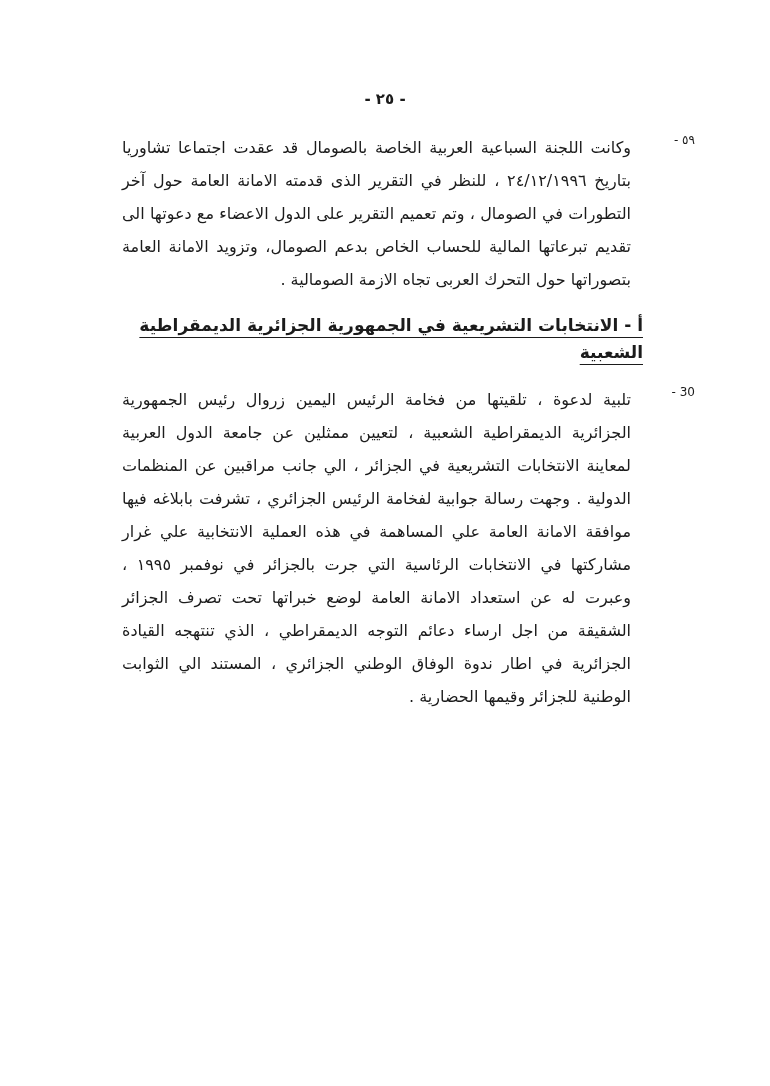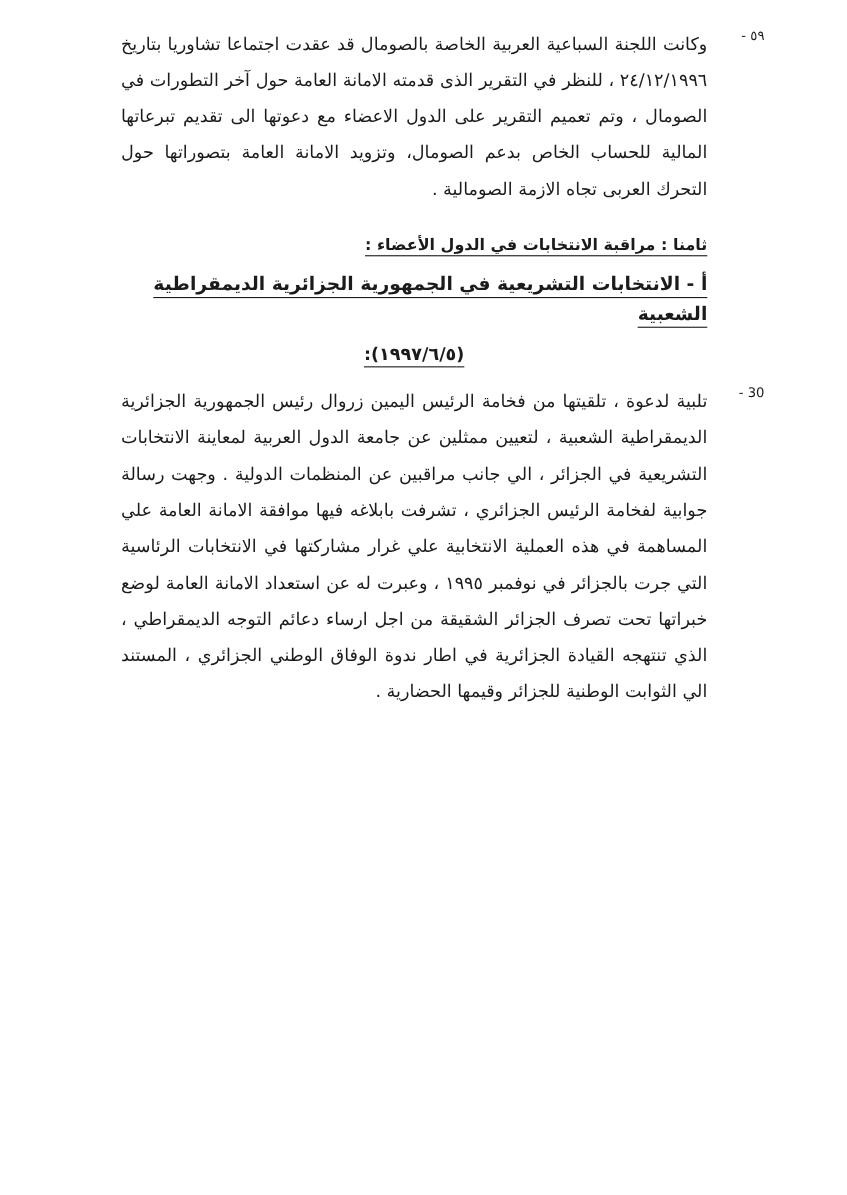--- a/index.html
+++ b/index.html
@@ -33,21 +33,21 @@
     position: relative;
   }
   .para-num {
     position: absolute;
     top: 1px;
     right: -52px;
     font-size: 12px;
     white-space: nowrap;
   }
   .para-text {
-    margin: 0;
+    margin: 12px;
     font-size: 16px;
     line-height: 2.06;
     text-align: justify;
   }
   .heading-section {
     margin-top: 26px;
     font-size: 14.5px;
     font-weight: bold;
     text-align: right;
     text-decoration: underline;
@@ -72,33 +72,32 @@
   }
   .paragraph-second {
     margin-top: 18px;
   }
 </style>
 </head>
 <body>
 
 <div class="page">
 
+  <div class="page-number">- ٢٥ -</div>
 
   <div class="text-col">
 
     <div class="paragraph">
       <span class="para-num">٥٩ -</span>
       <p class="para-text">وكانت اللجنة السباعية العربية الخاصة بالصومال قد عقدت اجتماعا تشاوريا بتاريخ ٢٤/١٢/١٩٩٦ ، للنظر في التقرير الذى قدمته الامانة العامة حول آخر التطورات في الصومال ، وتم تعميم التقرير على الدول الاعضاء مع دعوتها الى تقديم تبرعاتها المالية للحساب الخاص بدعم الصومال، وتزويد الامانة العامة بتصوراتها حول التحرك العربى تجاه الازمة الصومالية .</p>
     </div>
 
-    <div class="heading-section">ثامنا : مراقبة الانتخابات في الدول الأعضاء :</div>
 
     <div class="heading-sub">أ - الانتخابات التشريعية في الجمهورية الجزائرية الديمقراطية الشعبية</div>
 
-    <div class="heading-date">(١٩٩٧/٦/٥):</div>
 
     <div class="paragraph paragraph-second">
       <span class="para-num">30 -</span>
       <p class="para-text">تلبية لدعوة ، تلقيتها من فخامة الرئيس اليمين زروال رئيس الجمهورية الجزائرية الديمقراطية الشعبية ، لتعيين ممثلين عن جامعة الدول العربية لمعاينة الانتخابات التشريعية في الجزائر ، الي جانب مراقبين عن المنظمات الدولية .  وجهت رسالة جوابية لفخامة الرئيس الجزائري ، تشرفت بابلاغه فيها موافقة الامانة العامة علي المساهمة في هذه العملية الانتخابية علي غرار مشاركتها في الانتخابات الرئاسية التي جرت بالجزائر في نوفمبر ١٩٩٥ ، وعبرت له عن استعداد الامانة العامة لوضع خبراتها تحت تصرف الجزائر  الشقيقة من اجل ارساء دعائم التوجه الديمقراطي ، الذي تنتهجه القيادة الجزائرية في اطار ندوة الوفاق الوطني الجزائري ، المستند الي الثوابت الوطنية للجزائر وقيمها الحضارية .</p>
     </div>
 
   </div>
 </div>
 
 </body></html>

